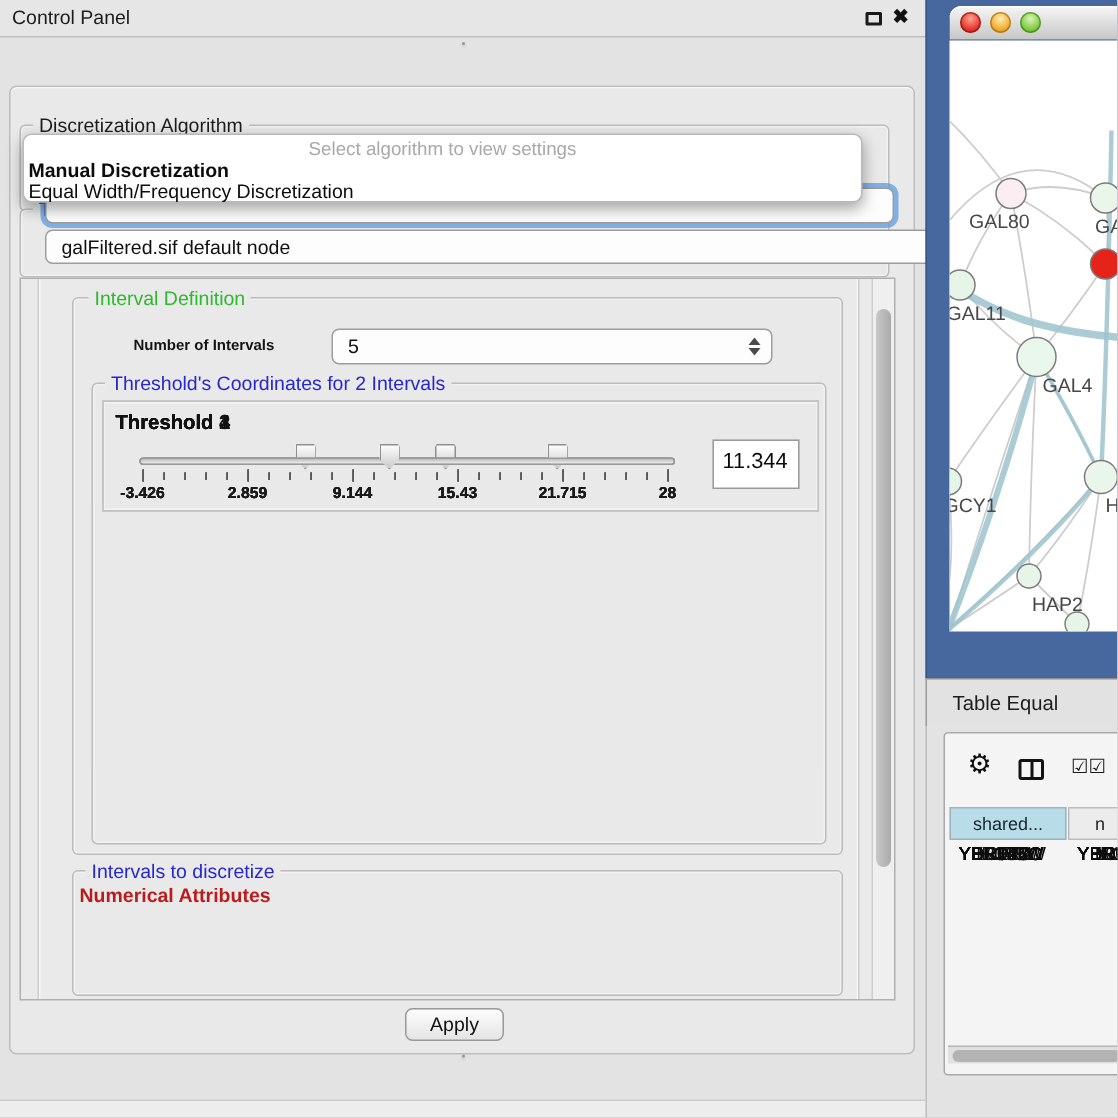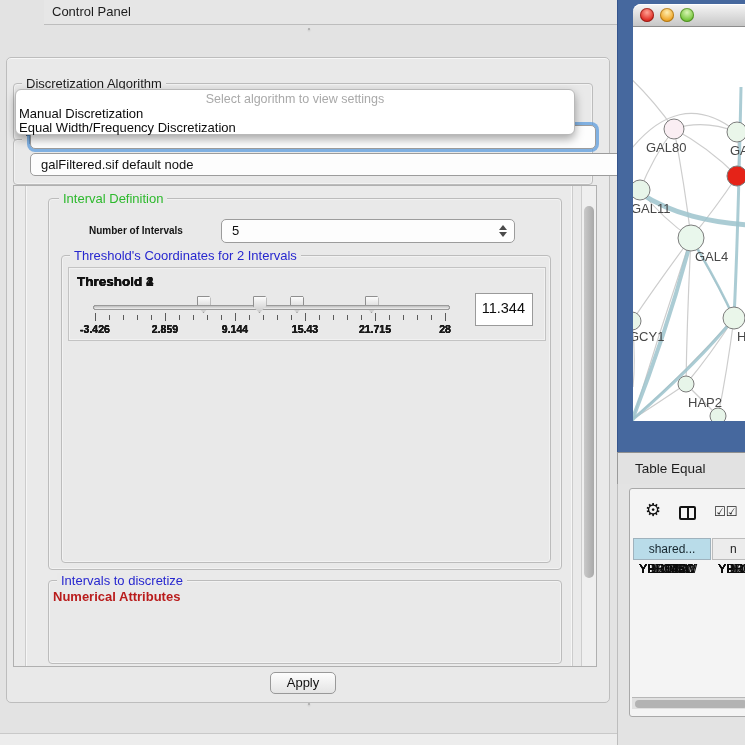--- a/index.html
+++ b/index.html
@@ -1,21 +1,21 @@
 <!DOCTYPE html>
 <html><head>
 <meta charset="utf-8">
 <style>
   html,body{margin:0;padding:0;background:#bfbfbf;}
   #root{position:relative;width:745px;height:745px;background:#e3e3e3;
         font-family:"Liberation Sans",sans-serif;overflow:hidden;-webkit-font-smoothing:antialiased;}
   #root *{box-sizing:border-box;position:absolute;}
 
   
-  #titlebar{left:0;top:0;width:617px;height:25px;background:#e6e6e6;border-bottom:1px solid #bdbdbd;margin-left:44px;}
+  #titlebar{left:0;top:0;width:617px;height:25px;background:#e6e6e6;border-bottom:1px solid #bdbdbd;}
   #cp-title{left:8px;top:4px;font-size:13px;color:#1c1c1c;position:absolute;}
   #float-icon{left:577px;top:8px;width:11px;height:9px;border:2px solid #1a1a1a;border-radius:1px;background:#e6e6e6;}
   #close-icon{left:595px;top:3px;font-size:13px;font-weight:bold;color:#111;}
 
   .tabrow{left:0;width:617px;display:flex;justify-content:center;}
   #top-tabrow{top:28px;} #bottom-tabrow{top:703px;}
   .segctl{position:relative;display:inline-flex;background:#ffffff;border:1px solid #949494;
           border-radius:7px;overflow:hidden;box-shadow:0 1px 2px rgba(0,0,0,.18);}
   .seg{position:relative;display:flex;align-items:center;gap:6px;padding:4px 13px;
        font-size:13px;font-weight:bold;color:#222;cursor:default;white-space:nowrap;}
@@ -32,21 +32,21 @@
   #algo-group{left:6px;top:25px;width:580px;height:58px;}
   #algo-title{left:8px;color:#1d1d1d;z-index:2;}
   #algo-combo{left:16px;top:41px;width:566px;height:24px;background:#fdfdfd;border:1px solid #9c9c9c;
               border-radius:5px;box-shadow:0 0 0 3px rgba(92,156,221,.75);z-index:1;}
 
   
   #algo-popup{left:8px;top:31px;width:560px;height:46px;background:#ffffff;border:1px solid #b9b9b9;
               border-radius:6px;z-index:6;box-shadow:0 4px 10px rgba(0,0,0,.35);}
   #popup-hint{left:0;top:2px;width:100%;text-align:center;font-size:12.5px;color:#a9a9a9;}
   .popup-item{left:3px;width:550px;font-size:13px;color:#0c0c0c;white-space:nowrap;}
-  #popup-item-0{top:16px;font-weight:normal;}
+  #popup-item-0{top:16px;font-weight:bold;}
   #popup-item-1{top:30px;}
 
   #tabledata-group{left:6px;top:81px;width:580px;height:46px;}
   #tabledata-title{left:8px;color:#1d1d1d;}
   .combo{background:#fdfdfd;border:1px solid #9c9c9c;border-radius:5px;}
   #tabledata-combo{left:16px;top:13px;width:654px;height:23px;}
   .combo-text{left:10px;top:0;font-size:13px;color:#101010;line-height:22px;position:absolute;}
   .spinner{right:7px;top:50%;width:8px;height:12px;transform:translateY(-50%);position:absolute;}
   .spinner .up{left:0;top:0;width:0;height:0;border-left:4px solid transparent;border-right:4px solid transparent;border-bottom:5px solid #4a4a4a;}
   .spinner .dn{left:0;bottom:0;width:0;height:0;border-left:4px solid transparent;border-right:4px solid transparent;border-top:5px solid #4a4a4a;}

